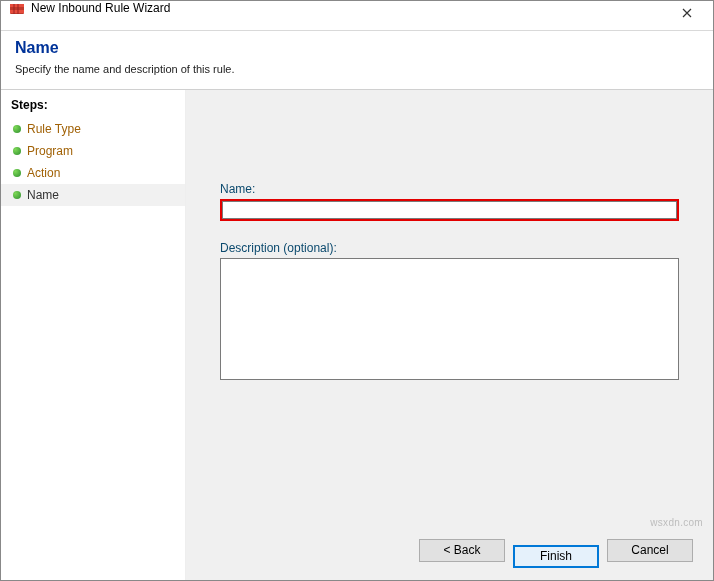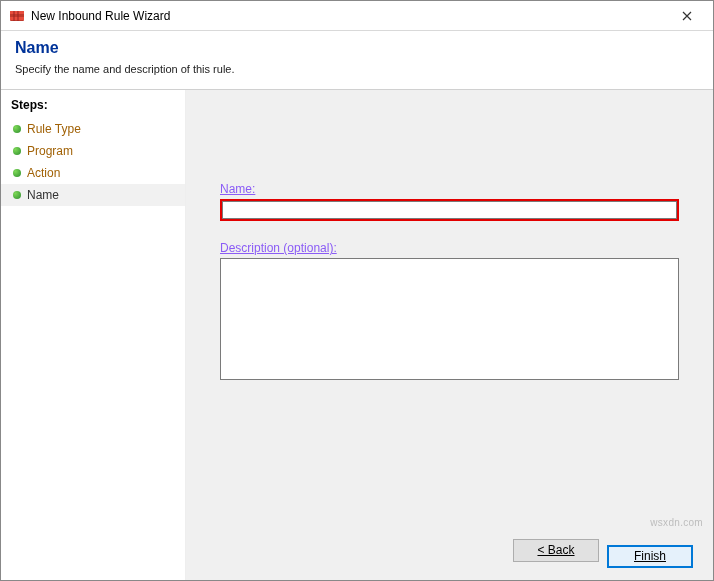--- a/index.html
+++ b/index.html
@@ -15,21 +15,21 @@
     height: 581px;
     border: 1px solid #888;
     background: #fff;
     display: flex;
     flex-direction: column;
     position: relative;
   }
   .titlebar {
     height: 30px;
     display: flex;
-    align-items: center;
+    align-items: flex-start;
     padding: 0 6px 0 8px;
     border-bottom: 1px solid #d9d9d9;
     background: #fff;
   }
   .titlebar .app-icon {
     width: 16px; height: 16px;
     margin-right: 6px;
   }
   .titlebar .title { flex: 0 0 auto; }
   .titlebar .spacer { flex: 1; }
@@ -86,21 +86,21 @@
     background: #f0f0f0;
     padding: 0;
     position: relative;
     display: flex;
     flex-direction: column;
   }
   .form-area {
     flex: 1;
     padding: 92px 34px 0 34px;
   }
-  .field-label { display:block; margin-bottom: 3px; color:#8b5cf6;text-decoration:underline; }
+  .field-label { display:block; margin-bottom: 3px; color:#0c4a6e; }
   .name-wrap {
     border: 2px solid #e20000;
     padding: 0;
     margin-bottom: 20px;
   }
   .name-input {
     width: 100%;
     height: 18px;
     border: 1px solid #7a7a7a;
     background: #fff;
@@ -125,21 +125,20 @@
     padding: 0 20px 12px 0;
   }
   .btn {
     min-width: 86px;
     height: 23px;
     background: #e1e1e1;
     border: 1px solid #adadad;
     font: inherit;
     cursor: default;
     padding: 0 0;
-    text-decoration: underline;
   }
   .btn.primary {
     border: 2px solid #0078d7;
     background: #e5f1fb;
     margin-top: 12px;
   }
   .watermark {
     position: absolute;
     right: 10px; bottom: 52px;
     color: #bdbdbd;
@@ -212,17 +211,18 @@
 
         <label class="field-label">Description (optional):</label>
         <textarea class="desc-input" value="" style=""></textarea>
       </div>
 
       <div class="watermark">wsxdn.com</div>
 
       <div class="button-row">
         <button class="btn">&lt; Back</button>
         <button class="btn primary">Finish</button>
+        <button class="btn">Cancel</button>
       </div>
     </div>
 
   </div>
 </div>
 
 </body></html>

